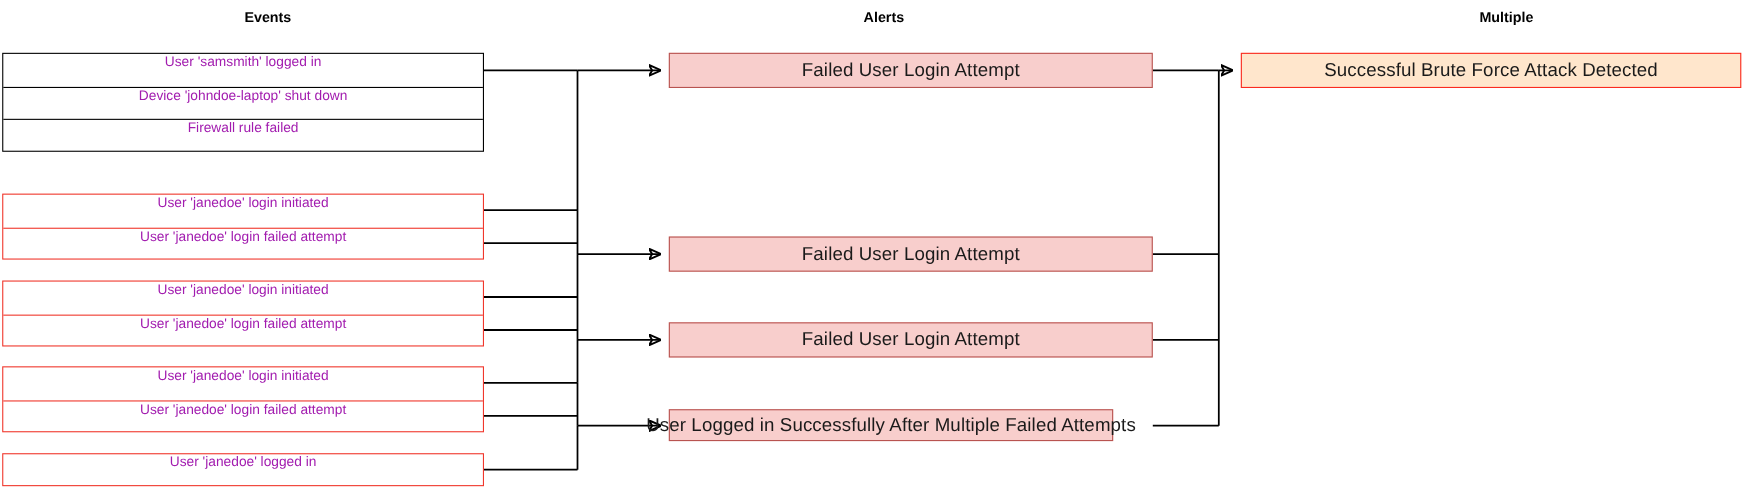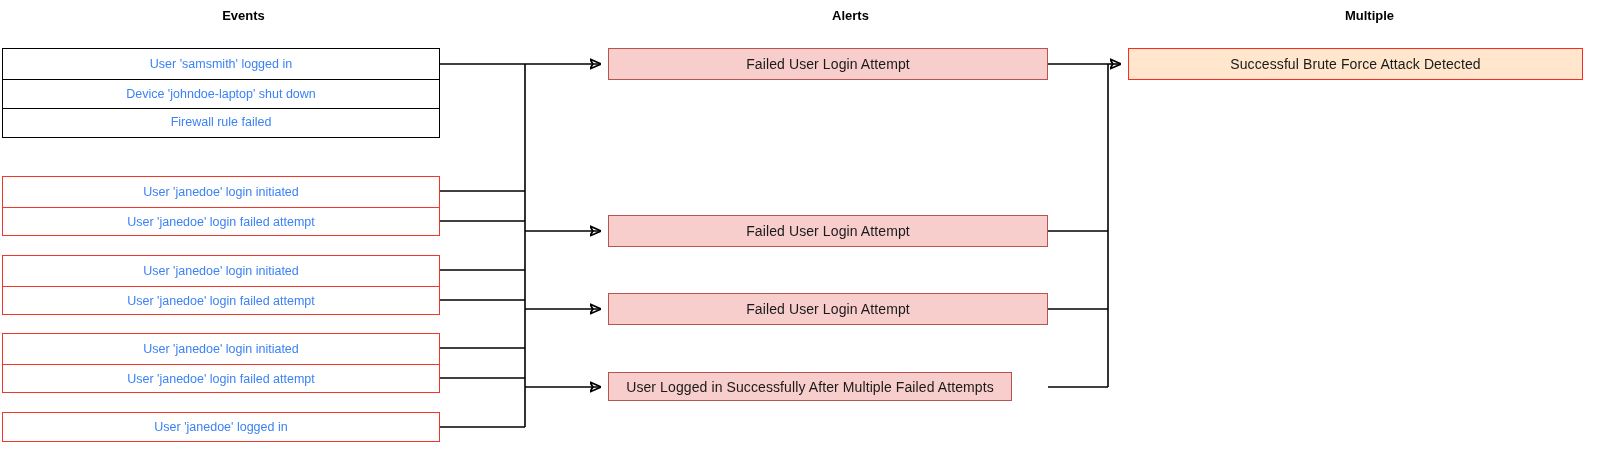--- a/index.html
+++ b/index.html
@@ -28,42 +28,41 @@
     white-space: nowrap;
     transform: translateX(-50%);
     padding-left: 45px;
   }
   .node {
     position: absolute;
     box-sizing: border-box;
     display: flex;
     align-items: center;
     justify-content: center;
-    font-size: 14px;
+    font-size: 17px;
     color: #1a1a1a;
     text-align: center;
     white-space: nowrap;
     letter-spacing: 0.1px;
   }
   
   .event-group {
     position: absolute;
     box-sizing: border-box;
     background: #ffffff;
   }
   .event-group.black { border: 1.4px solid #000000; }
   .event-group.red   { border: 1.4px solid #f0372c; }
   .event-row {
     box-sizing: border-box;
     width: 100%;
     display: flex;
-    align-items: center;
     justify-content: center;
     font-size: 12.5px;
-    color: #3b82f6;
+    color: #a21caf;
     text-align: center;
     white-space: nowrap;
     background: transparent;
   }
   .event-group.black > .event-row + .event-row { border-top: 1.4px solid #000000; }
   .event-group.red   > .event-row + .event-row { border-top: 1.4px solid #f0372c; }
 
   .alert-node {
     background: #f8cecc;
     border: 1.4px solid #b85450;
@@ -89,21 +88,21 @@
     stroke-linecap: butt;
     stroke-linejoin: miter;
   }
 </style>
 </head>
 <body>
 
 <div id="stage">
 
   <div class="col-header" style="left:221px; top:8px;">Events</div>
-  <div class="col-header" style="left:828px; top:8px;">Alerts</div>
+  <div class="col-header" style="left:781px; top:8px;">Alerts</div>
   <div class="col-header" style="left:1347px; top:8px;">Multiple</div>
 
   <svg class="edges" viewBox="0 0 1601 451">
     <defs>
       <marker id="arrow" viewBox="0 0 10 10" refX="9" refY="5" markerWidth="7" markerHeight="7" orient="auto-start-reverse">
         <path d="M 0 0.6 L 10 5 L 0 9.4 L 2.6 5 Z" fill="#000000" stroke="none"></path>
       </marker>
     </defs>
 
     <g>

